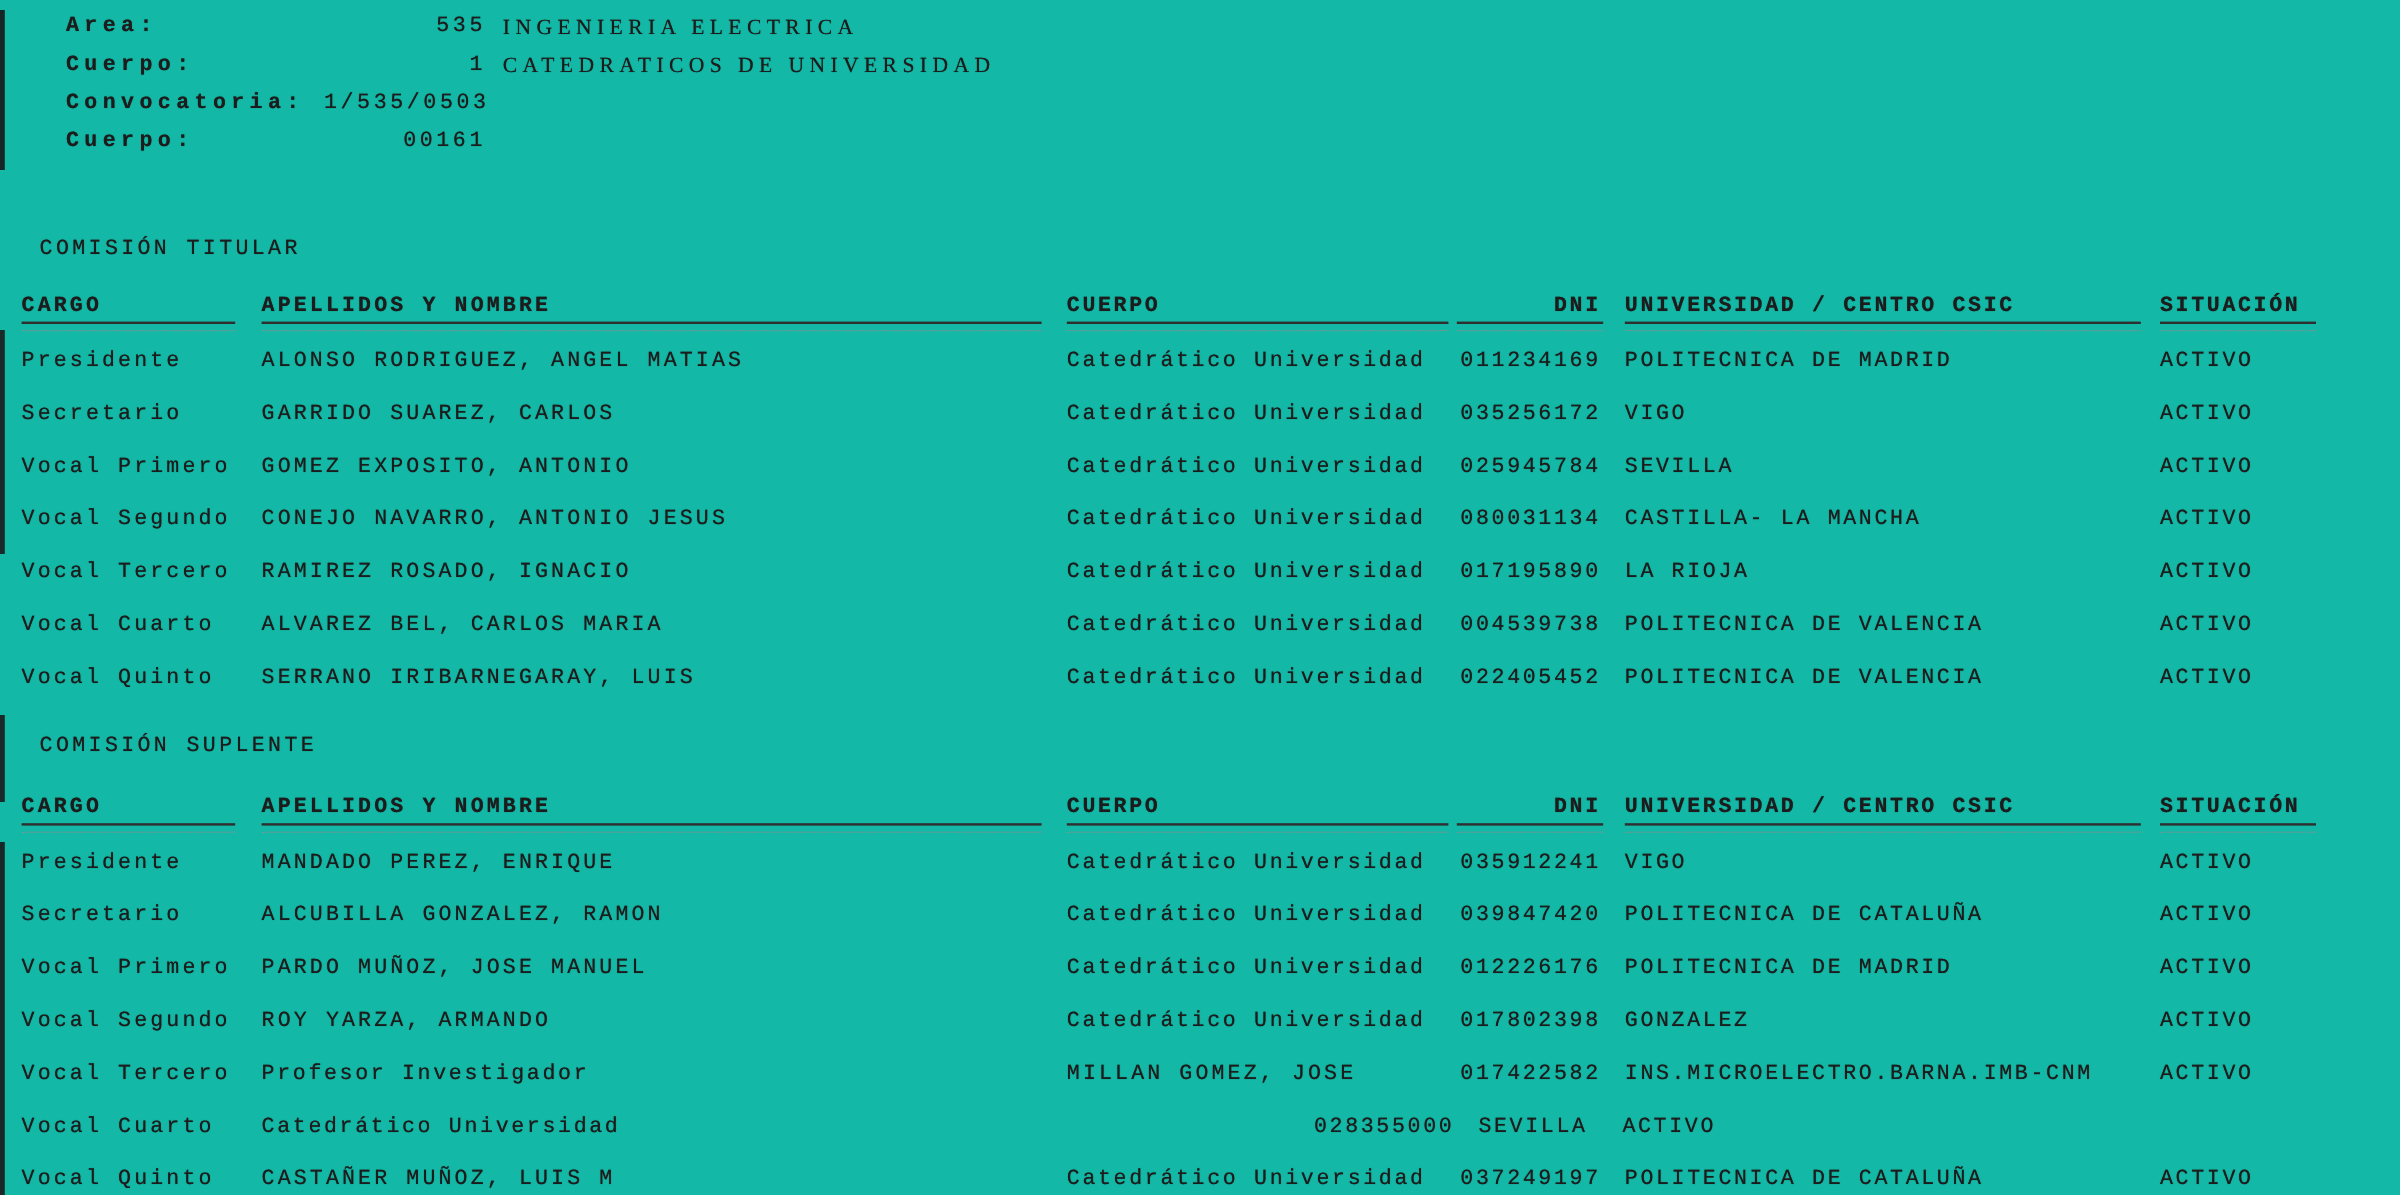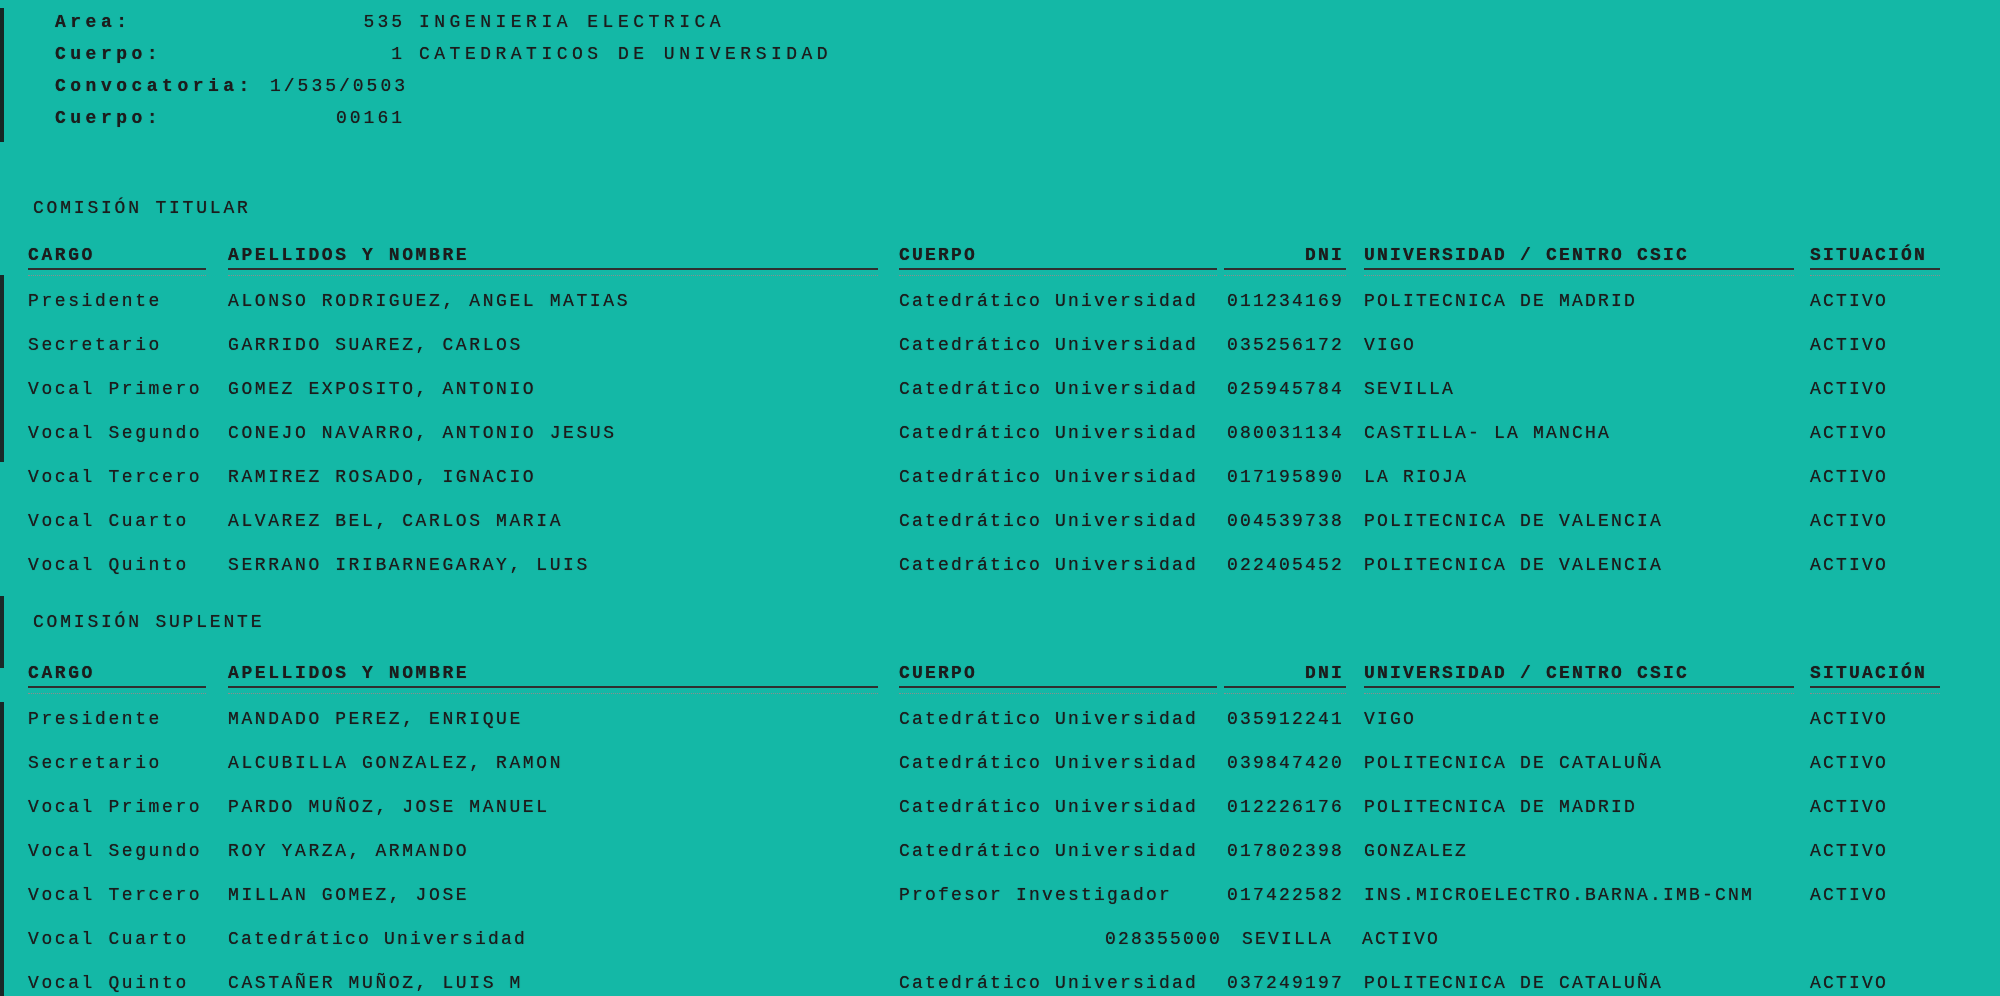--- a/index.html
+++ b/index.html
@@ -24,27 +24,27 @@
       #1a1a1a 596px 668px,
       transparent 668px 702px,
       #181818 702px 996px);
     opacity:.9;
   }
   
   .hdr{position:absolute;top:12px;left:55px;font-size:18px;}
   .hdr .line{display:flex;height:32px;align-items:flex-start;white-space:pre;}
   .hdr .lbl{font-weight:bold;letter-spacing:4.5px;width:215px;flex:0 0 auto;}
   .hdr .val{min-width:135px;text-align:right;letter-spacing:3px;flex:0 0 auto;}
-  .hdr .desc{margin-left:14px;letter-spacing:4.5px;}
+  .hdr .desc{margin-left:14px;letter-spacing:4.5px;font-family:Liberation Serif, serif;}
   
   .sec-title{position:absolute;left:33px;font-weight:normal;font-size:18px;letter-spacing:2.8px;white-space:pre;}
   #sec1-title{top:198px;}
   #sec2-title{top:612px;}
   
-  .tbl{position:absolute;left:28px;width:1956px;font-size:18px;}
+  .tbl{position:absolute;left:18px;width:1956px;font-size:18px;}
   #table1{top:240px;}
   #table2{top:658px;}
   .grid-row{display:grid;grid-template-columns:200px 671px 325px 122px 448px 190px;}
   .thead .grid-row{height:46px;}
   .trow{height:44px;}
   .th{font-weight:bold;padding-top:5px;white-space:nowrap;}
   .td{padding-top:5px;white-space:nowrap;}
   .c1{letter-spacing:2.6px;}
   .c2{letter-spacing:2.6px;}
   .c3{letter-spacing:2.2px;}
@@ -193,22 +193,22 @@
         <div class="grid-row trow">
           <div class="td c1">Vocal Segundo</div>
           <div class="td c2">ROY YARZA, ARMANDO</div>
           <div class="td c3">Catedrático Universidad</div>
           <div class="td c4">017802398</div>
           <div class="td c5">GONZALEZ</div>
           <div class="td c6">ACTIVO</div>
         </div>
         <div class="grid-row trow">
           <div class="td c1">Vocal Tercero</div>
+          <div class="td c3">Profesor Investigador</div>
           <div class="td c2">MILLAN GOMEZ, JOSE</div>
-          <div class="td c3">Profesor Investigador</div>
           <div class="td c4">017422582</div>
           <div class="td c5">INS.MICROELECTRO.BARNA.IMB-CNM</div>
           <div class="td c6">ACTIVO</div>
         </div>
         <div class="grid-row trow">
           <div class="td c1">Vocal Cuarto</div>
           <div class="td c3">Catedrático Universidad</div>
           <div class="td c4">028355000</div>
           <div class="td c5">SEVILLA</div>
           <div class="td c6">ACTIVO</div>

